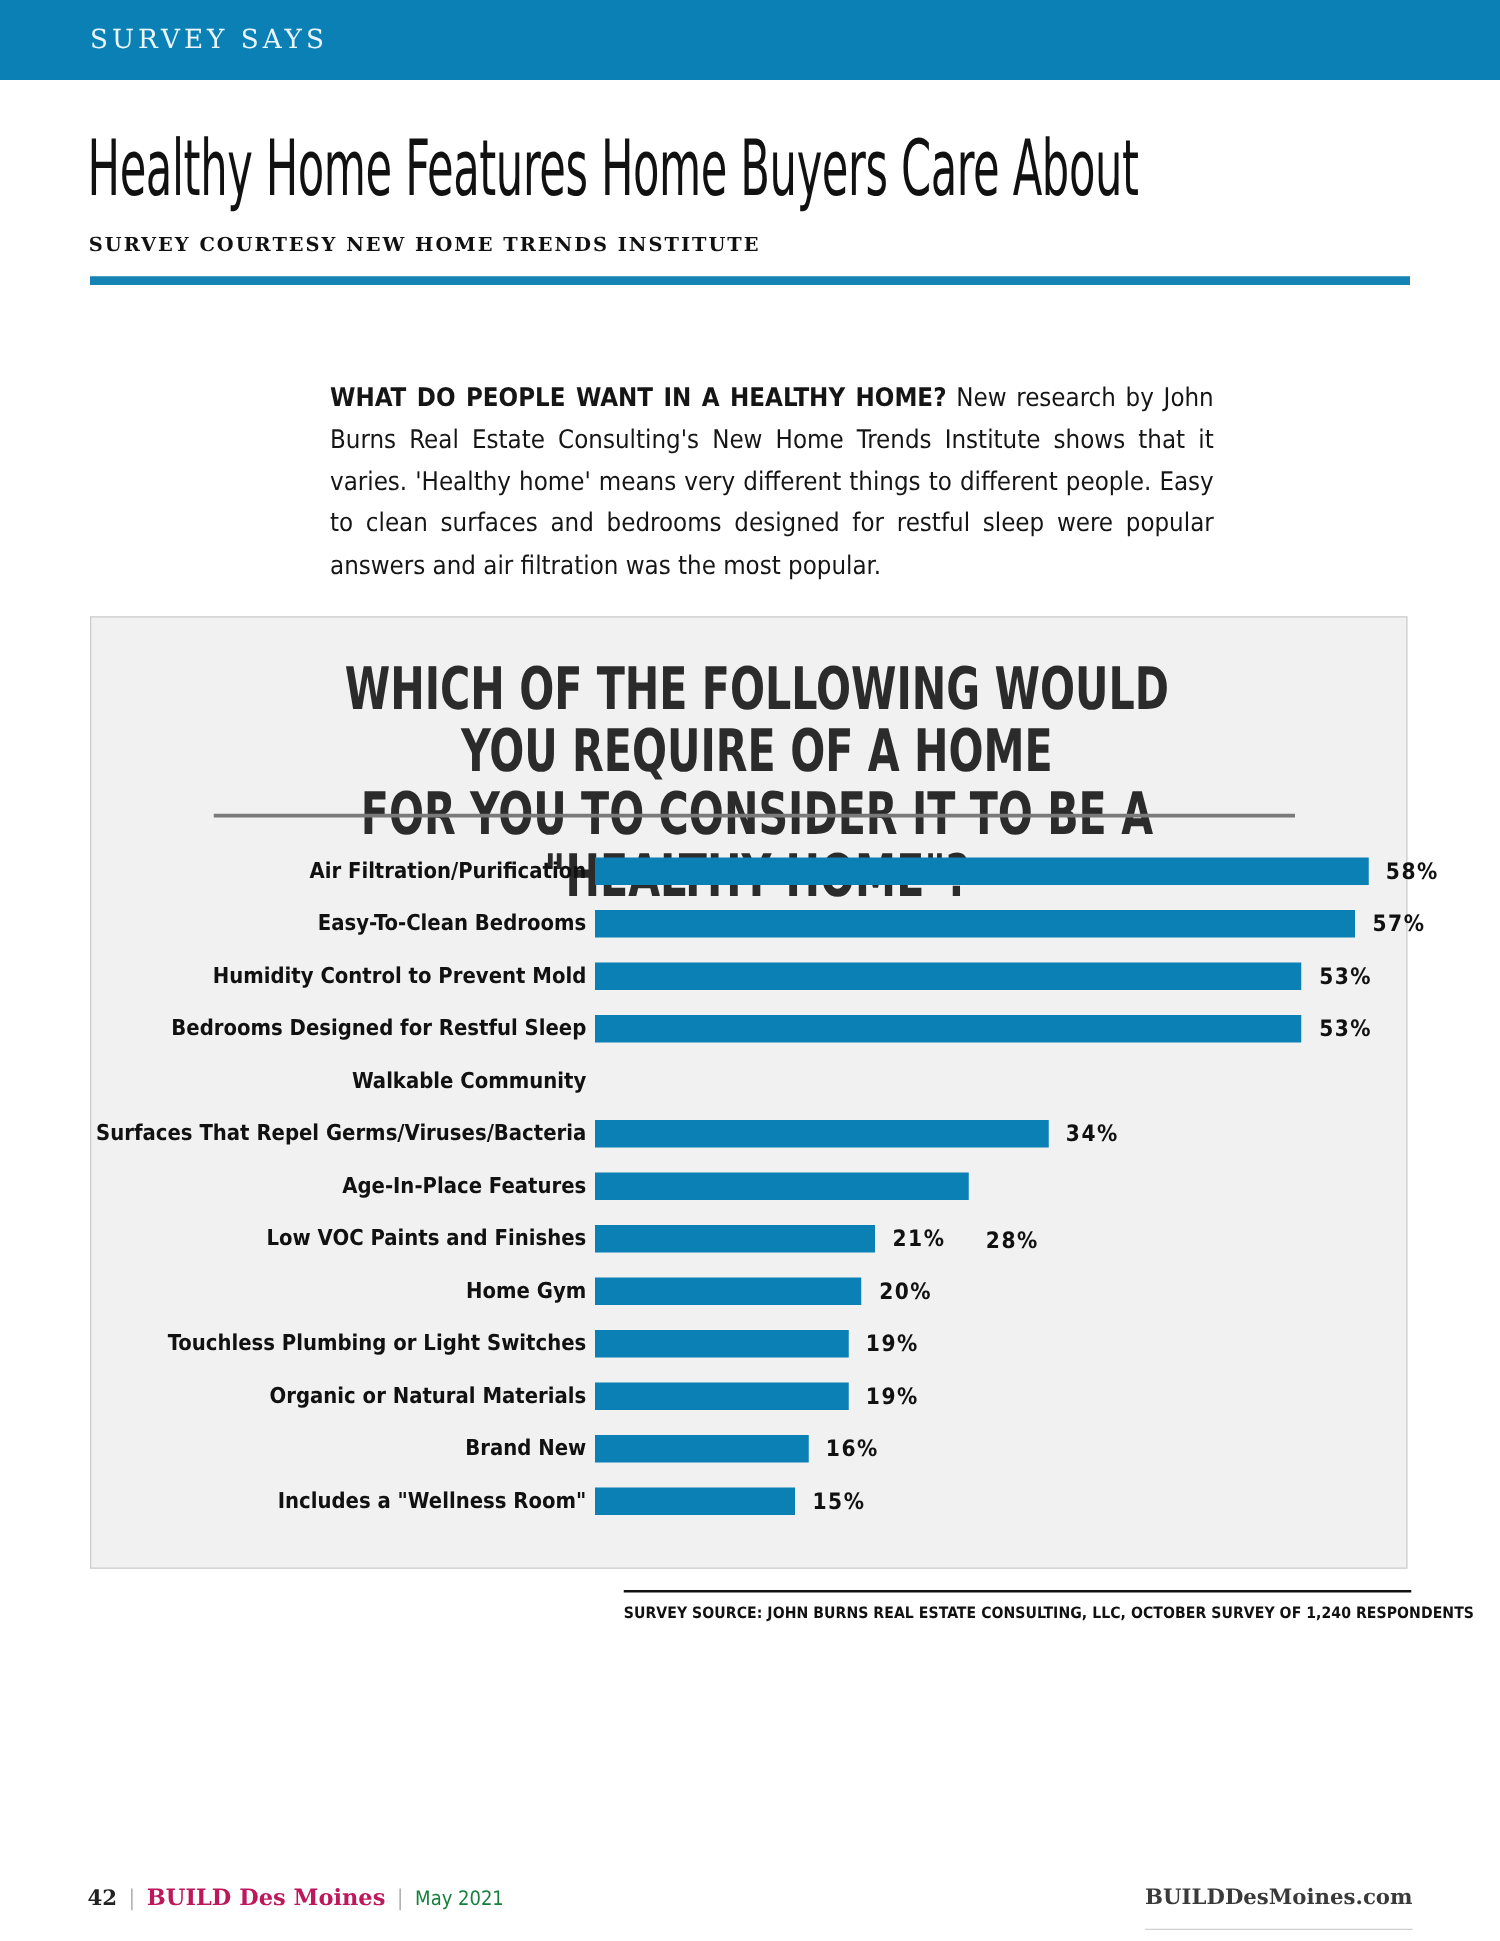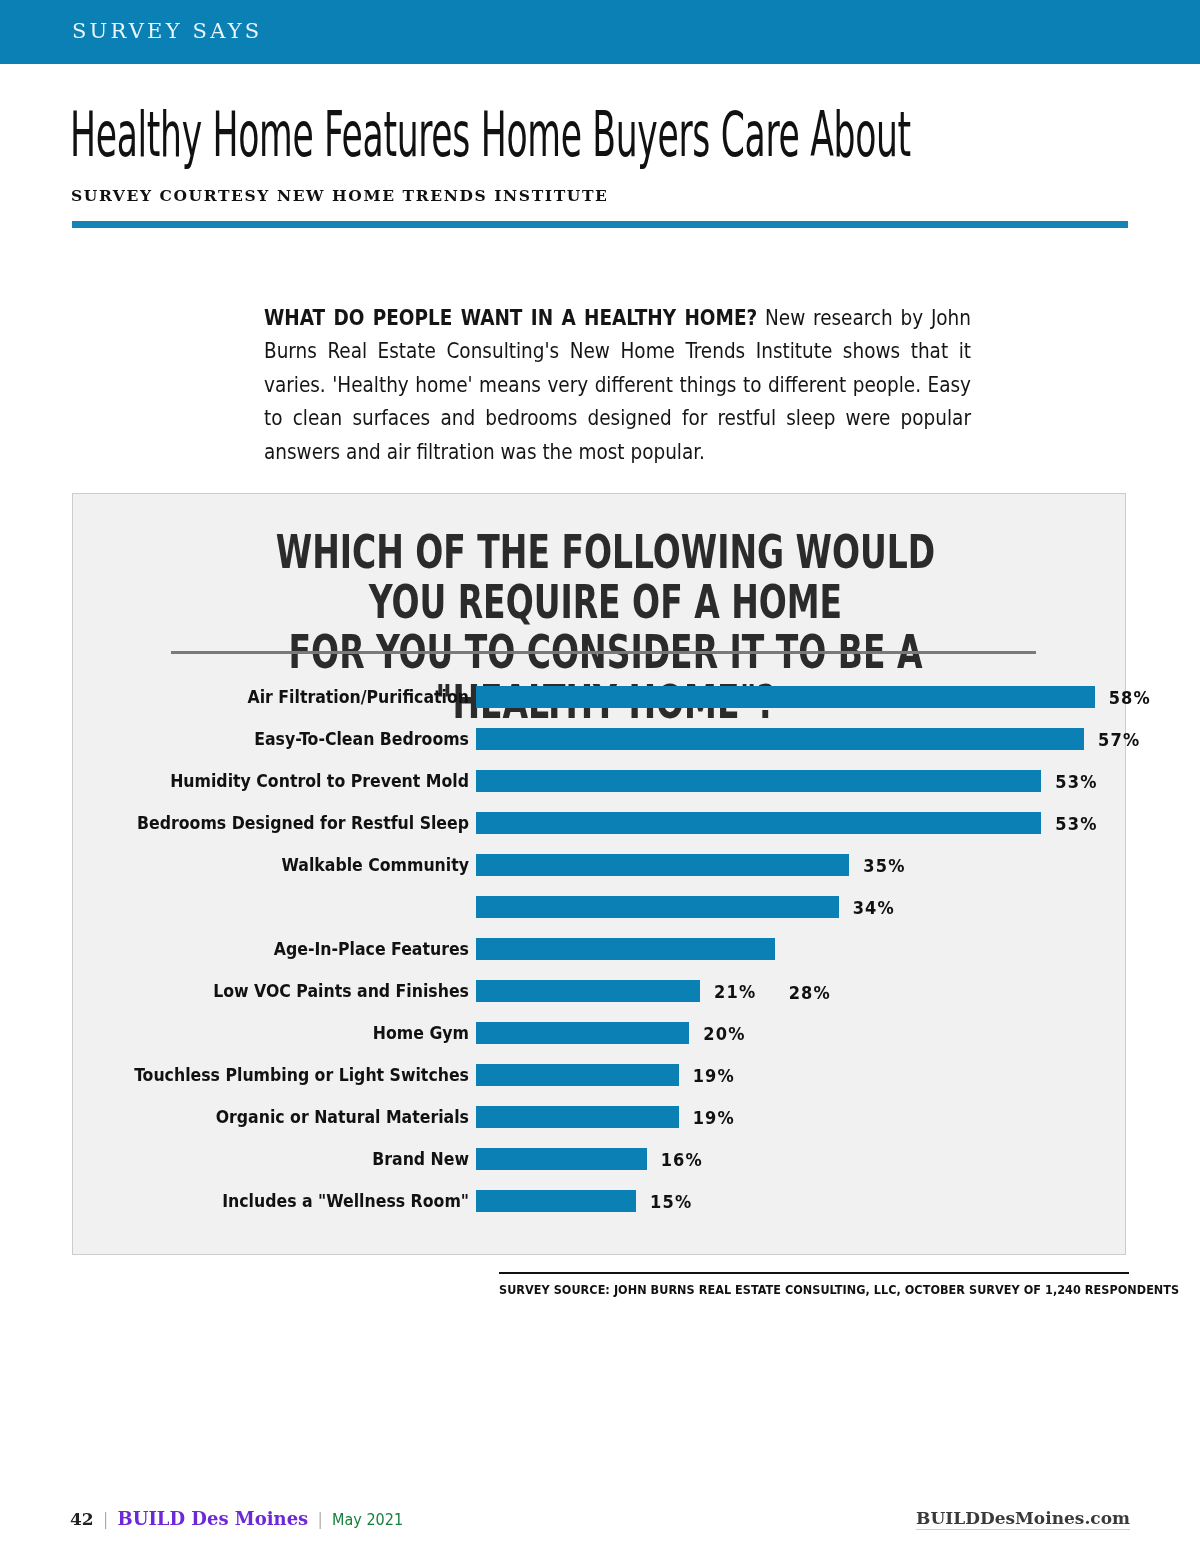--- a/index.html
+++ b/index.html
@@ -217,40 +217,40 @@
   .f-sep {
     font-family: "Liberation Serif", serif;
     font-size: 19px;
     font-weight: 300;
     color: #999999;
   }
   .f-brand {
     font-family: "DejaVu Serif", "Liberation Serif", serif;
     font-size: 18px;
     font-weight: 700;
-    color: #6d28d9;
+    color: #be185d;
     text-align: center;
   }
   .f-date {
     font-family: "DejaVu Sans Condensed", "Liberation Sans Narrow", "Liberation Sans", sans-serif;
     font-size: 16px;
     font-weight: 400;
     color: #15803d;
   }
   .footer-right {
     position: absolute;
     right: 70px;
     top: 1508px;
     font-family: "DejaVu Serif", "Liberation Serif", serif;
     font-size: 17px;
     font-weight: 700;
     color: #3a3a3a;
     white-space: nowrap;
     border-bottom: 1px solid #cfcfcf;
-    padding-bottom: 1px;
+    padding-bottom: 15px;
   }
 </style>
 </head>
 <body>
 
 <div class="topbar">
   <div class="topbar-label">SURVEY SAYS</div>
 </div>
 
 <div class="headline">Healthy Home Features Home Buyers Care About</div>
@@ -289,26 +289,23 @@
       </div>
       <div class="row">
         <div class="row-label">Bedrooms Designed for Restful Sleep</div>
         <div class="bar-track">
           <div class="bar" style="width: 565.333px; background: rgb(10, 128, 180);"></div>
           <div class="bar-value" style="left: 579.333px;">53%</div>
         </div>
       </div>
       <div class="row">
         <div class="row-label">Walkable Community</div>
-        <div class="bar-track">
-          <div class="bar" style="width: 373.333px; background: rgb(10, 128, 180);"></div>
-          <div class="bar-value" style="left: 387.333px;">35%</div>
-        </div>
-      </div>
-      <div class="row">
+      </div>
+      <div class="row">
+        <div class="row-label">Surfaces That Repel Germs/Viruses/Bacteria</div>
         <div class="bar-track">
           <div class="bar" style="width: 362.667px; background: rgb(10, 128, 180);"></div>
           <div class="bar-value" style="left: 376.667px;">34%</div>
         </div>
       </div>
       <div class="row">
         <div class="row-label">Age-In-Place Features</div>
         <div class="bar-track">
           <div class="bar" style="width: 298.667px; background: rgb(10, 128, 180);"></div>
           <div class="bar-value" style="left: 312.667px; margin-top: 43px;">28%</div>

